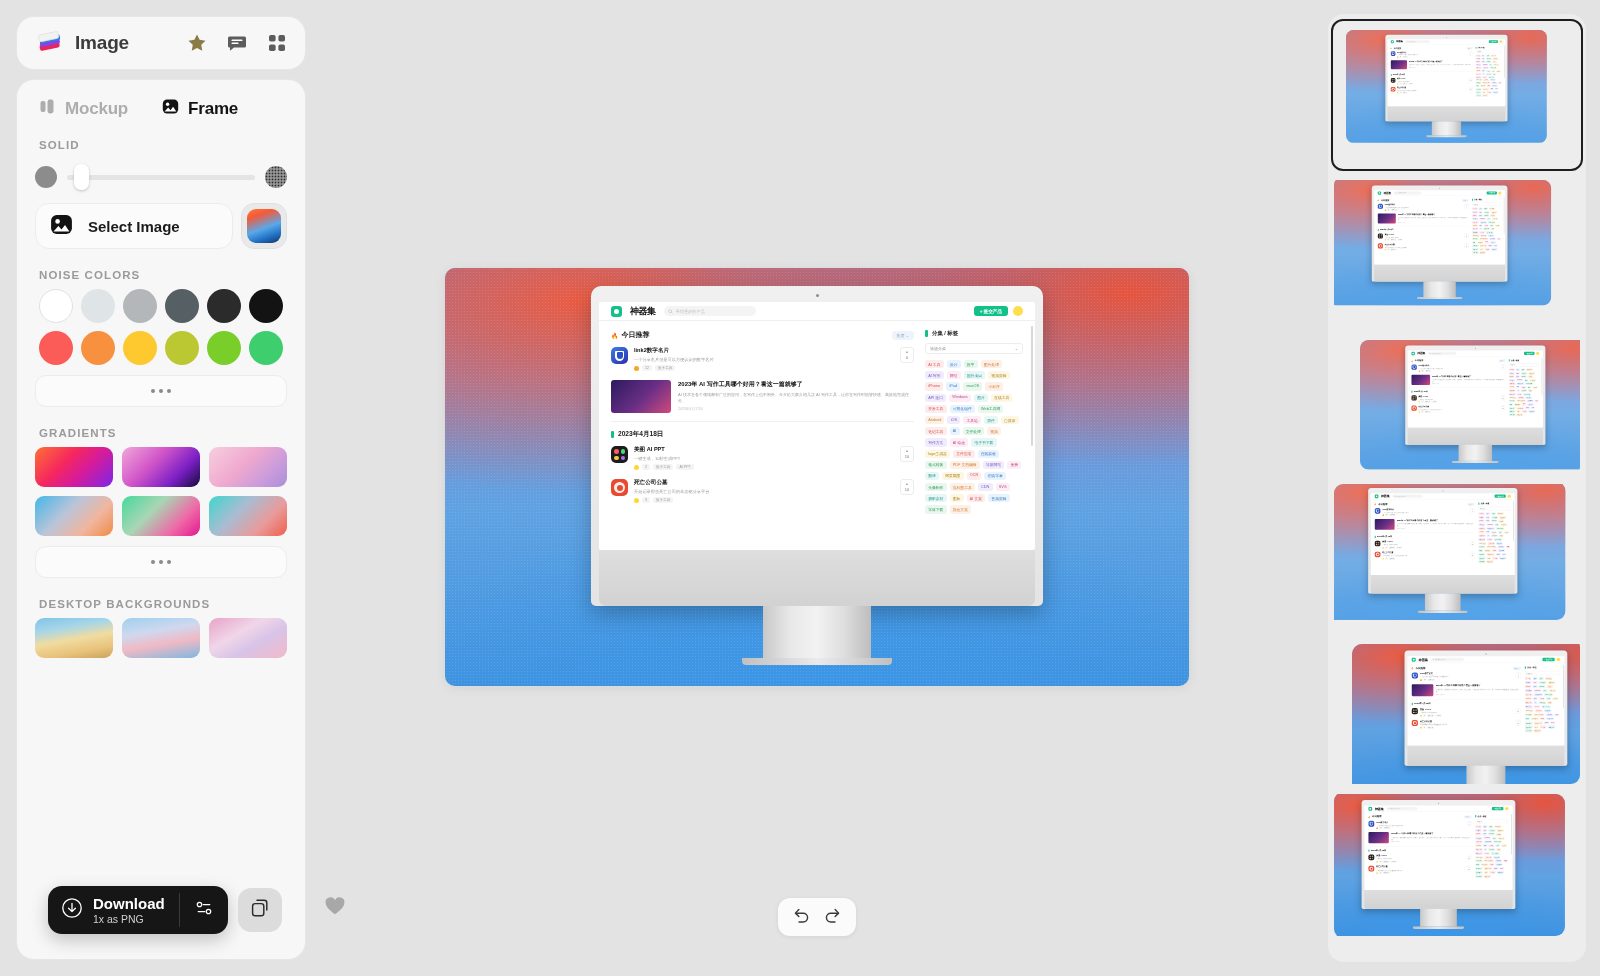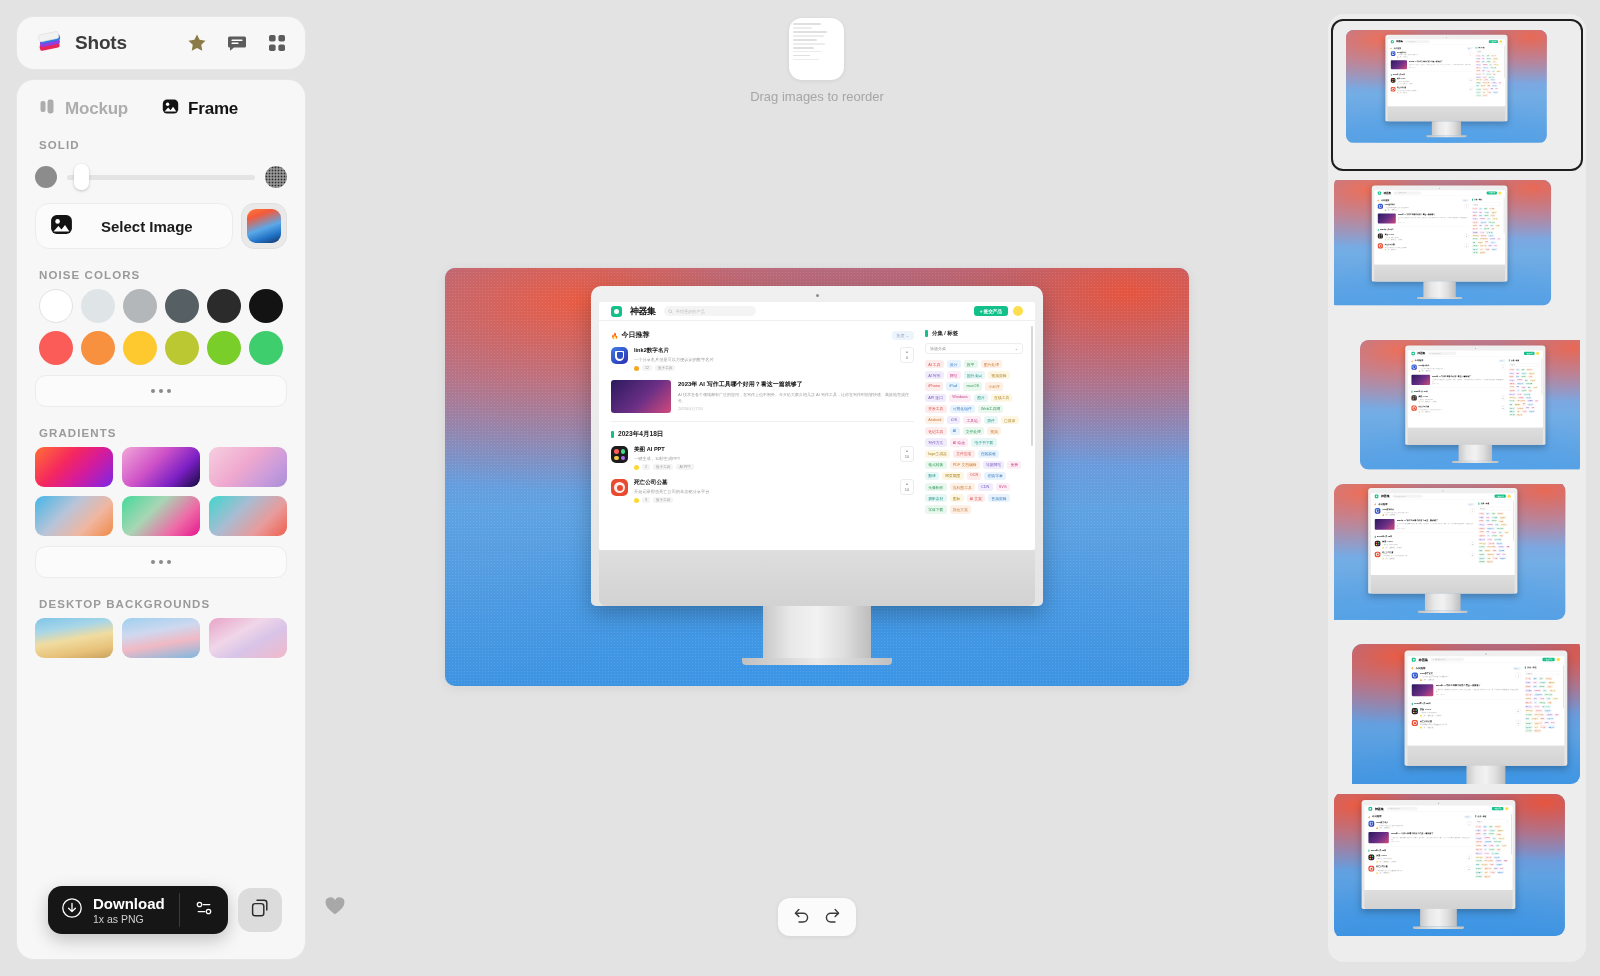--- a/index.html
+++ b/index.html
@@ -85,21 +85,21 @@
     background-size: 3px 3px, 3px 3px;
     background-position: 0 0, 1.5px 1.5px;
   }
 
   
   .bg-rows { display: flex; flex-direction: column; gap: 7px; margin-top: 10px; }
   .bg-row-outer { display: flex; align-items: center; gap: 8px; }
   .bg-row {
     flex: 1; height: 46px; border-radius: 14px;
     border: 1px solid #ececec; background: #fbfbfb;
-    display: flex; align-items: center; padding: 0 14px; gap: 28px;
+    display: flex; align-items: center; padding: 0 14px; gap: 15px;
     cursor: pointer;
   }
   .bg-row .bg-label { font-size: 15px; font-weight: bold; color: #1b1b1b; }
   .img-thumb {
     width: 46px; height: 46px; border-radius: 13px; flex: 0 0 auto;
     background: #e9e9e9; border: 1px solid #e0e0e0;
     display: flex; align-items: center; justify-content: center; cursor: pointer;
   }
   .img-thumb .inner {
     width: 34px; height: 34px; border-radius: 9px;
@@ -302,21 +302,21 @@
     <div class="logo-wrap">
       <svg width="30" height="26" viewBox="0 0 30 26">
         <g transform="rotate(-12 15 13)">
           <rect x="4" y="13" width="20" height="6" rx="2" fill="#e8265a"></rect>
           <rect x="5" y="9.5" width="20" height="6" rx="2" fill="#8f3fe0"></rect>
           <rect x="6" y="6" width="20" height="6" rx="2" fill="#2b7de0"></rect>
           <rect x="5" y="3" width="20" height="7" rx="2" fill="#f2f2f2" stroke="#dcdcdc" stroke-width="0.6"></rect>
         </g>
       </svg>
     </div>
-    <div class="app-title">Shots</div>
+    <div class="app-title">Image</div>
     <div class="header-icons">
       <span class="hicon">
         <svg width="20" height="20" viewBox="0 0 20 20">
             <path d="M10 1.5l2.6 5.3 5.9.85-4.25 4.15 1 5.85L10 14.9l-5.25 2.75 1-5.85L1.5 7.65l5.9-.85z" fill="#8a7a45"></path>
           </svg>
       </span>
       <span class="hicon">
         <svg width="20" height="20" viewBox="0 0 20 20">
             <path d="M2.5 3.5h15a1.5 1.5 0 011.5 1.5v8a1.5 1.5 0 01-1.5 1.5H7l-4 3.2V14.5H2.5A1.5 1.5 0 011 13V5a1.5 1.5 0 011.5-1.5z" fill="#5c5c5c"></path>
             <rect x="4.5" y="6.6" width="11" height="1.5" rx="0.7" fill="#fff"></rect>
@@ -465,35 +465,20 @@
             <path d="M8 3.2h7.2a2.6 2.6 0 012.6 2.6V13" stroke="#2b2b2b" stroke-width="1.45" fill="none" stroke-linecap="round" stroke-linejoin="round"></path>
             <rect x="3.6" y="6.6" width="11.2" height="12.2" rx="2.6" stroke="#2b2b2b" stroke-width="1.45" fill="none"></rect>
           </svg>
       </span>
     </div>
   </div>
 </div>
 
 <div class="center">
 
-  <div class="reorder-zone">
-    <div class="reorder-thumb">
-      <div class="rt-line" style="width:58%"></div>
-      <div class="rt-line" style="width:40%;background:#ececec"></div>
-      <div class="rt-line" style="width:72%"></div>
-      <div class="rt-line" style="width:64%;background:#ececec"></div>
-      <div class="rt-line" style="width:50%"></div>
-      <div class="rt-line" style="width:68%;background:#ececec"></div>
-      <div class="rt-line" style="width:44%"></div>
-      <div class="rt-line" style="width:60%;background:#ececec"></div>
-      <div class="rt-line" style="width:36%"></div>
-      <div class="rt-line" style="width:55%;background:#ececec"></div>
-    </div>
-    <div class="reorder-label">Drag images to reorder</div>
-  </div>
 
   <div class="stage">
     <div class="stage-bg"></div>
     <div class="stage-noise"></div>
 
     <div class="imac">
       <div class="imac-body">
         <div class="imac-cam"></div>
         <div class="screen">
           <div class="site">

